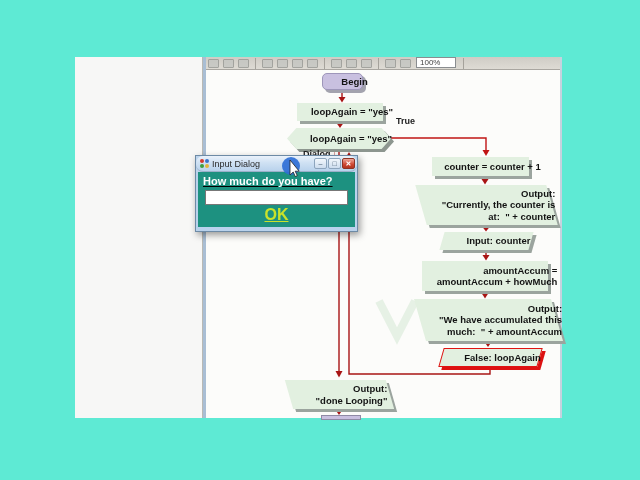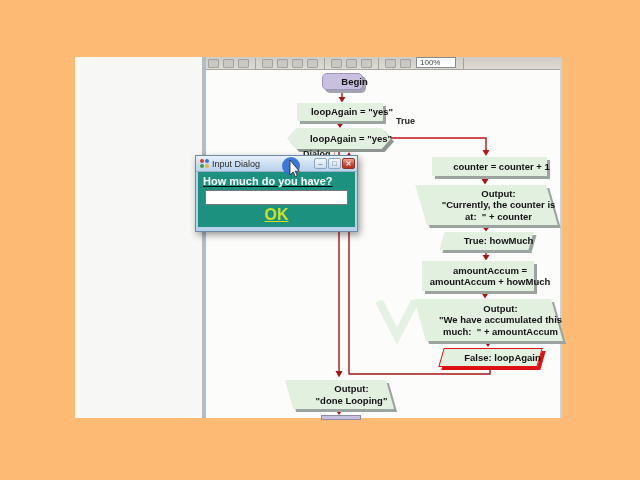--- a/index.html
+++ b/index.html
@@ -1,38 +1,38 @@
 <!DOCTYPE html>
 <html><head>
 <meta charset="utf-8">
 <style>
   html,body{margin:0;padding:0;background:#000;}
   *{box-sizing:border-box;font-family:"Liberation Sans",sans-serif;}
-  #stage{position:relative;width:640px;height:480px;background:#fdba74;overflow:hidden;}
+  #stage{position:relative;width:640px;height:480px;background:#5eead4;overflow:hidden;}
 
   
   #left-panel{position:absolute;left:75px;top:57px;width:128px;height:361px;
     background:#f7f7f6;border-right:1px solid #b9b9b4;}
   #canvas-window{position:absolute;left:203px;top:57px;width:359px;height:361px;
     background:#fcfcfa;border-left:3px solid #a9bed4;border-right:2px solid #c6d2de;}
   #toolbar{position:absolute;left:206px;top:57px;width:354px;height:13px;
     background:linear-gradient(#cfccc5,#dedbd4);border-bottom:1px solid #a9a6a0;
     display:flex;align-items:flex-end;overflow:hidden;}
   .tb-icon{width:11px;height:9px;margin:0 2px 1px 2px;border:1px solid #91938f;
     background:#c3c5c1;opacity:.75;border-radius:1px;flex:0 0 auto;}
   .tb-sep{width:1px;height:11px;background:#a5a29b;margin:0 4px 0 4px;flex:0 0 auto;}
   #zoom-combo{width:40px;height:11px;background:#fff;border:1px solid #8a8d90;
     font-size:8px;line-height:10px;color:#444;padding-left:3px;margin:0 3px 1px 3px;flex:0 0 auto;}
 
   
   .node{position:absolute;z-index:3;}
   .node .shadow{position:absolute;inset:0;background:#9ba49e;transform:translate(3px,3px);}
   .node .fill{position:absolute;inset:0;background:#e2f0e0;}
   .node .label{position:relative;z-index:2;width:100%;height:100%;
-    display:flex;align-items:center;justify-content:center;text-align:center;
+    display:flex;align-items:center;justify-content:center;text-align:right;
     font-weight:bold;font-size:9.5px;line-height:11.5px;color:#131313;white-space:pre;padding-left:24px;}
   .node.begin .fill{background:#c9c0e0;border-radius:5px;border:1px solid #9e96ba;}
   .node.begin .shadow{background:#a3a3ae;border-radius:5px;}
   .node.in .fill{transform:skewX(-16deg);}
   .node.in .shadow{transform:translate(3px,3px) skewX(-16deg);}
   .node.out .fill{transform:skewX(16deg);}
   .node.out .shadow{transform:translate(3px,3px) skewX(16deg);}
   .node.hex .fill,.node.hex .shadow{clip-path:polygon(0 50%,9% 0,91% 0,100% 50%,91% 100%,9% 100%);}
   .node.hex .shadow{background:#8d968f;}
   .node.selected .shadow{background:#dd1111;}
@@ -44,21 +44,21 @@
   #false-label{z-index:4;}
   #false-label .false-arrow{color:#a81414;margin-left:2px;}
 
   svg.lines{position:absolute;left:0;top:0;z-index:2;}
 
   
   #dialog{position:absolute;left:195px;top:155px;width:163px;height:77px;z-index:10;
     box-shadow:2px 3px 7px rgba(0,0,0,.4);border:1px solid #6d8aa5;background:#bdd4ec;}
   #dialog-titlebar{position:relative;height:16px;
     background:linear-gradient(#eaf2fb,#cfe1f3 45%,#b9d2ec);
-    border-bottom:1px solid #9ab0c8;display:flex;align-items:center;}
+    border-bottom:1px solid #9ab0c8;display:flex;align-items:center;border-radius:7px;}
   #dialog-title{font-size:9px;color:#2a2a2a;margin-left:3px;}
   #dialog-icon{width:9px;height:9px;margin-left:4px;position:relative;flex:0 0 auto;}
   #dialog-icon i{position:absolute;width:4px;height:4px;border-radius:50%;}
   #dialog-icon i:nth-child(1){left:0;top:0;background:#d23a2e;}
   #dialog-icon i:nth-child(2){right:0;top:0;background:#3a74c9;}
   #dialog-icon i:nth-child(3){left:0;bottom:0;background:#3d9e3d;}
   #dialog-icon i:nth-child(4){right:0;bottom:0;background:#e3b53a;}
   #win-btns{position:absolute;right:2px;top:2px;display:flex;gap:1px;}
   .win-btn{width:13px;height:11px;border:1px solid #8da5bd;border-radius:2px;
     background:linear-gradient(#f2f7fc,#cdddee);display:flex;align-items:center;
@@ -152,41 +152,41 @@
       <div class="fill"></div>
     <div class="label">loopAgain = "yes"</div>
   </div>
 
   <div class="flow-label" style="left:396px;top:116px">True</div>
 
   <div class="flow-label" id="false-label" style="left:303px;top:149px">
     <span>Dialog</span><span class="false-arrow">↓</span>
   </div>
 
-  <div class="node rect" style="left:432px;top:157px;width:115px;height:19px">
+  <div class="node rect" style="left:432px;top:157px;width:97px;height:19px">
     <div class="shadow"></div>
       <div class="fill"></div>
     <div class="label">counter = counter + 1</div>
   </div>
 
   <div class="node out" style="left:421px;top:185px;width:131px;height:40px">
     <div class="shadow"></div>
       <div class="fill"></div>
     <div class="label">Output:
 "Currently, the counter is
 at:  " + counter</div>
   </div>
 
   <div class="node in" style="left:442px;top:232px;width:89px;height:18px">
     <div class="shadow"></div>
       <div class="fill"></div>
-    <div class="label">True: howMuch</div>
-  </div>
-
-  <div class="node rect" style="left:422px;top:261px;width:112px;height:30px">
+    <div class="label">Input: counter</div>
+  </div>
+
+  <div class="node rect" style="left:422px;top:261px;width:126px;height:30px">
     <div class="shadow"></div>
       <div class="fill"></div>
     <div class="label">amountAccum =
 amountAccum + howMuch</div>
   </div>
 
   <div class="node out" style="left:420px;top:299px;width:137px;height:42px">
     <div class="shadow"></div>
       <div class="fill"></div>
     <div class="label">Output:

